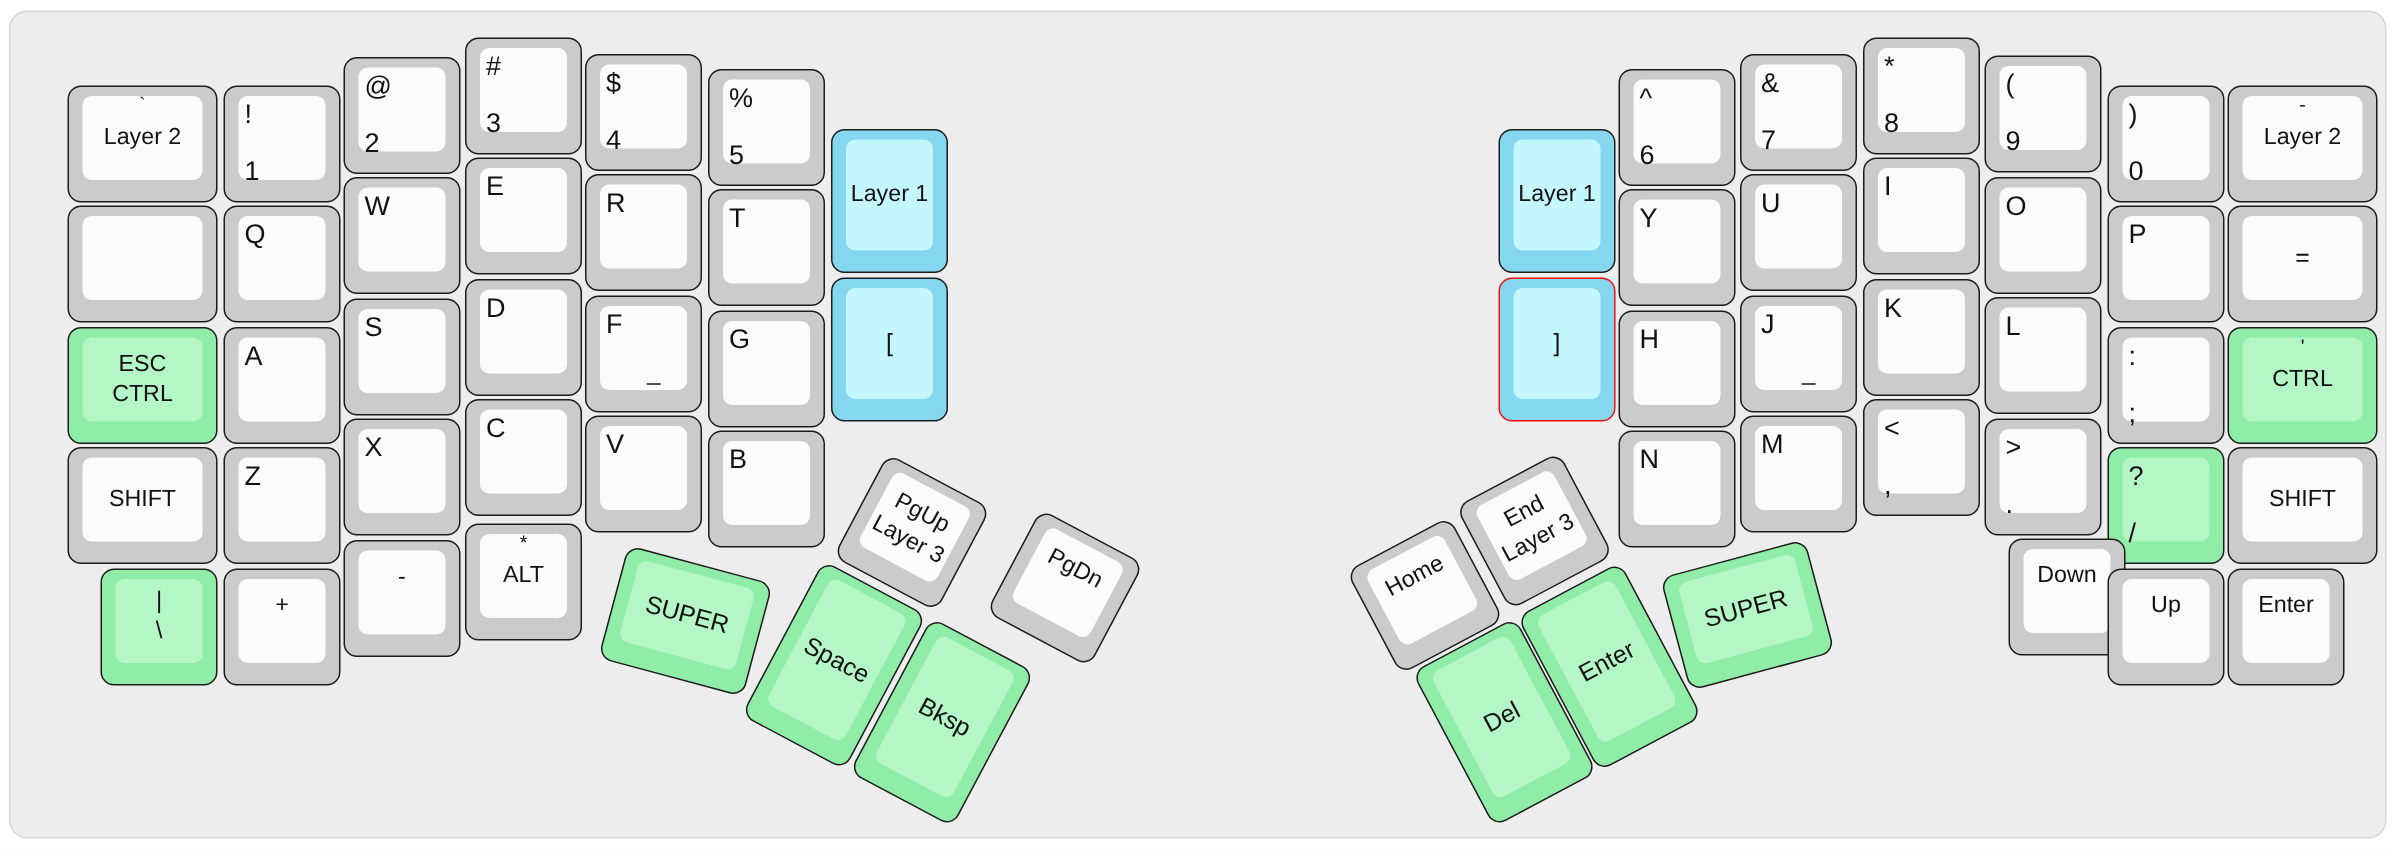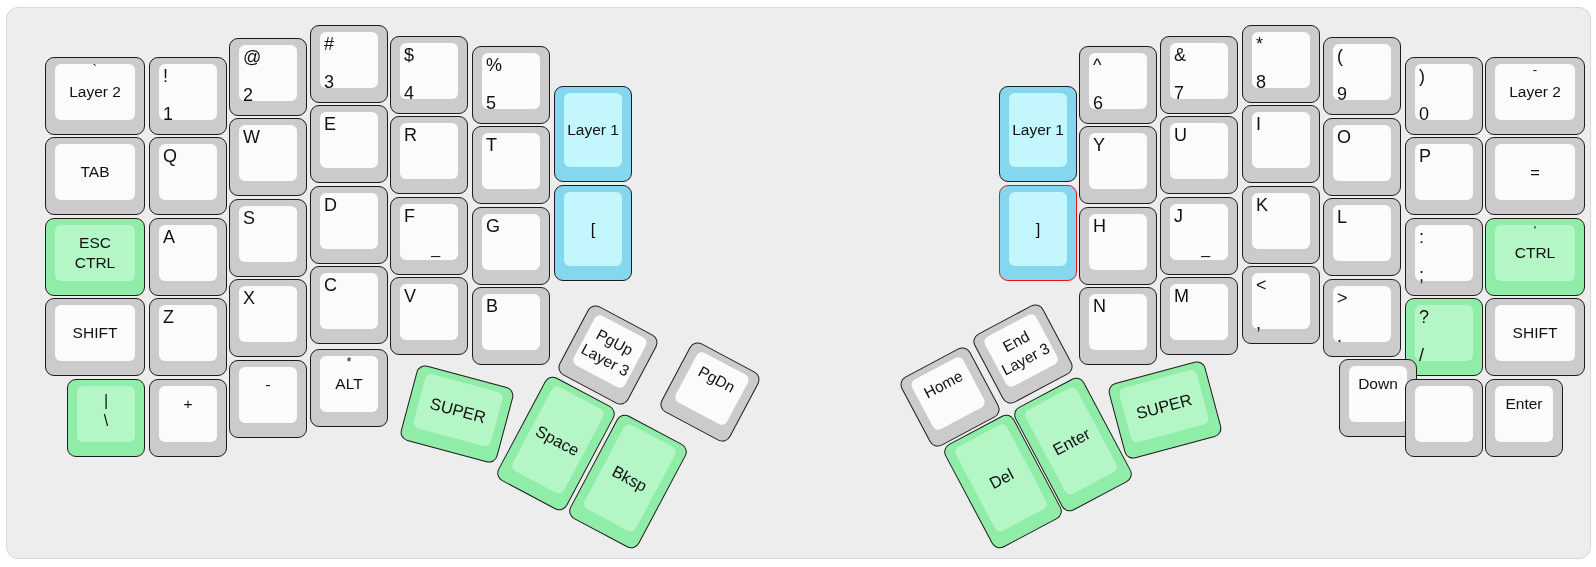--- a/index.html
+++ b/index.html
@@ -58,23 +58,20 @@
         <div class="leg-tl" style="top: 47px;">5</div>
       </div>
       <div class="key" style="width: 78px; height: 96px; background: rgb(133, 215, 239); border-color: rgb(28, 28, 28); color: rgb(17, 17, 17); left: 547px; top: 78px;">
         <div class="inner" style="background: rgb(196, 246, 254);"></div>
         <div class="leg-main">
           <div>Layer 1</div>
         </div>
       </div>
       <div class="key" style="width: 100px; height: 78px; background: rgb(203, 203, 203); border-color: rgb(28, 28, 28); color: rgb(17, 17, 17); left: 38px; top: 129px;">
         <div class="inner" style="background: rgb(251, 251, 251);"></div>
-        <div class="leg-main">
-          <div>TAB</div>
-        </div>
       </div>
       <div class="key" style="width: 78px; height: 78px; background: rgb(203, 203, 203); border-color: rgb(28, 28, 28); color: rgb(17, 17, 17); left: 142px; top: 129px;">
         <div class="inner" style="background: rgb(251, 251, 251);"></div>
         <div class="leg-tl" style="top: 9px;">Q</div>
       </div>
       <div class="key" style="width: 78px; height: 78px; background: rgb(203, 203, 203); border-color: rgb(28, 28, 28); color: rgb(17, 17, 17); left: 222px; top: 110px;">
         <div class="inner" style="background: rgb(251, 251, 251);"></div>
         <div class="leg-tl" style="top: 9px;">W</div>
       </div>
       <div class="key" style="width: 78px; height: 78px; background: rgb(203, 203, 203); border-color: rgb(28, 28, 28); color: rgb(17, 17, 17); left: 303px; top: 97px;">
@@ -333,20 +330,23 @@
         </div>
       </div>
       <div class="key" style="width: 78px; height: 78px; background: rgb(203, 203, 203); border-color: rgb(28, 28, 28); color: rgb(17, 17, 17); left: 1332px; top: 351px;">
         <div class="inner" style="background: rgb(251, 251, 251);"></div>
         <div class="leg-main at-top">
           <div>Down</div>
         </div>
       </div>
       <div class="key" style="width: 78px; height: 78px; background: rgb(203, 203, 203); border-color: rgb(28, 28, 28); color: rgb(17, 17, 17); left: 1398px; top: 371px;">
         <div class="inner" style="background: rgb(251, 251, 251);"></div>
+        <div class="leg-main at-top">
+          <div>Up</div>
+        </div>
       </div>
       <div class="key" style="width: 78px; height: 78px; background: rgb(203, 203, 203); border-color: rgb(28, 28, 28); color: rgb(17, 17, 17); left: 1478px; top: 371px;">
         <div class="inner" style="background: rgb(251, 251, 251);"></div>
         <div class="leg-main at-top">
           <div>Enter</div>
         </div>
       </div>
       <div class="key" style="width: 78px; height: 78px; background: rgb(203, 203, 203); border-color: rgb(28, 28, 28); color: rgb(17, 17, 17); left: 904px; top: 350px; transform: rotate(-28deg);">
         <div class="inner" style="background: rgb(251, 251, 251);"></div>
         <div class="leg-main at-top">

